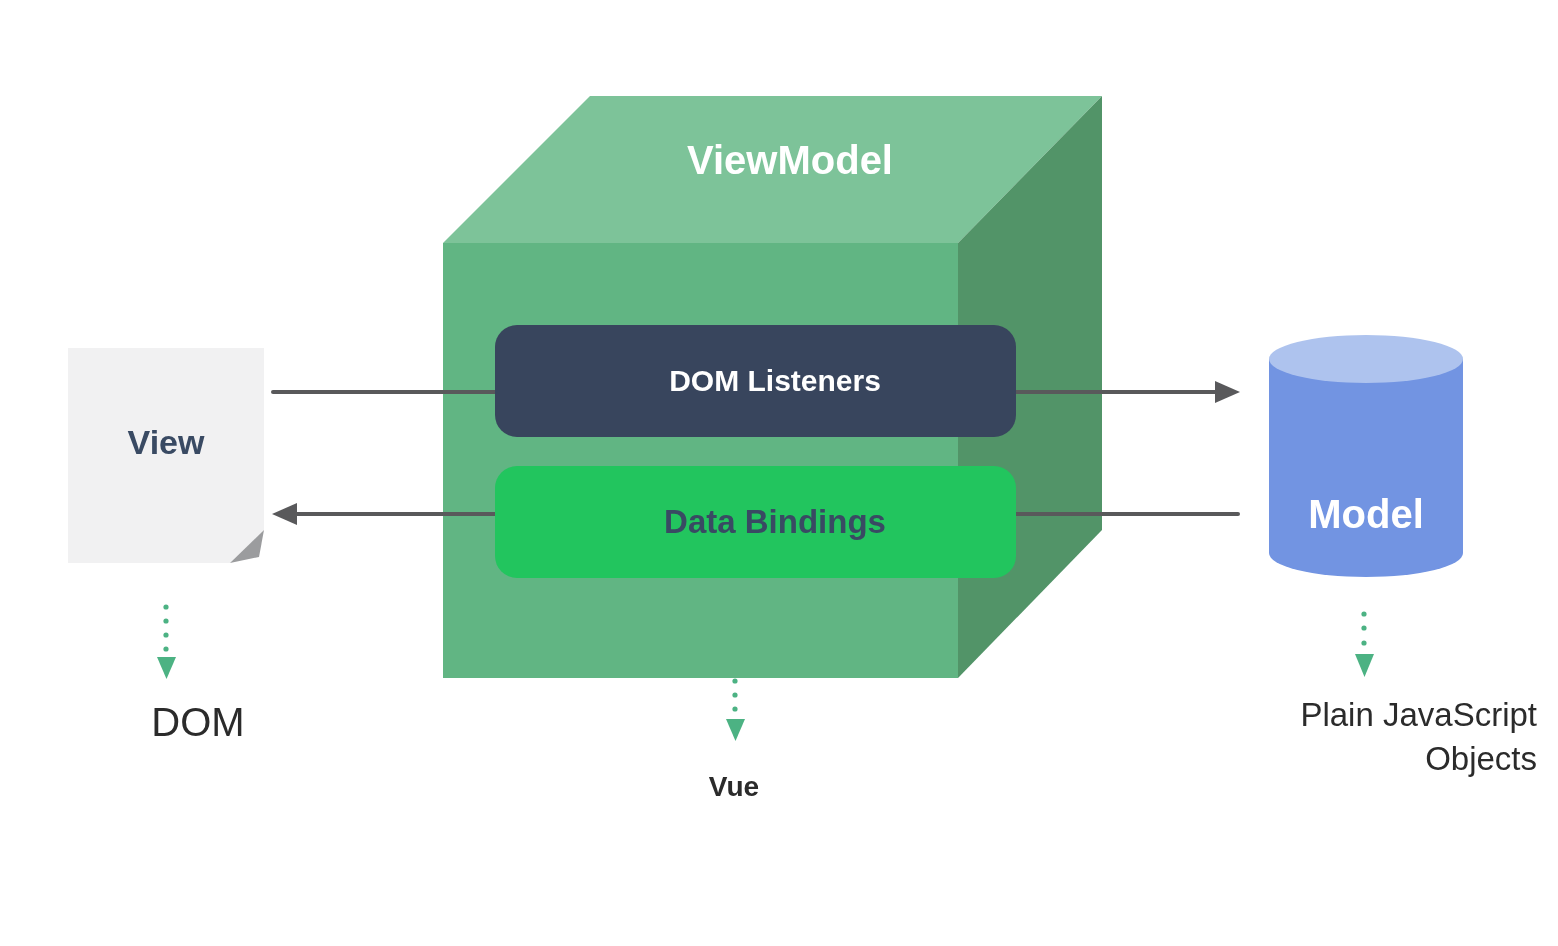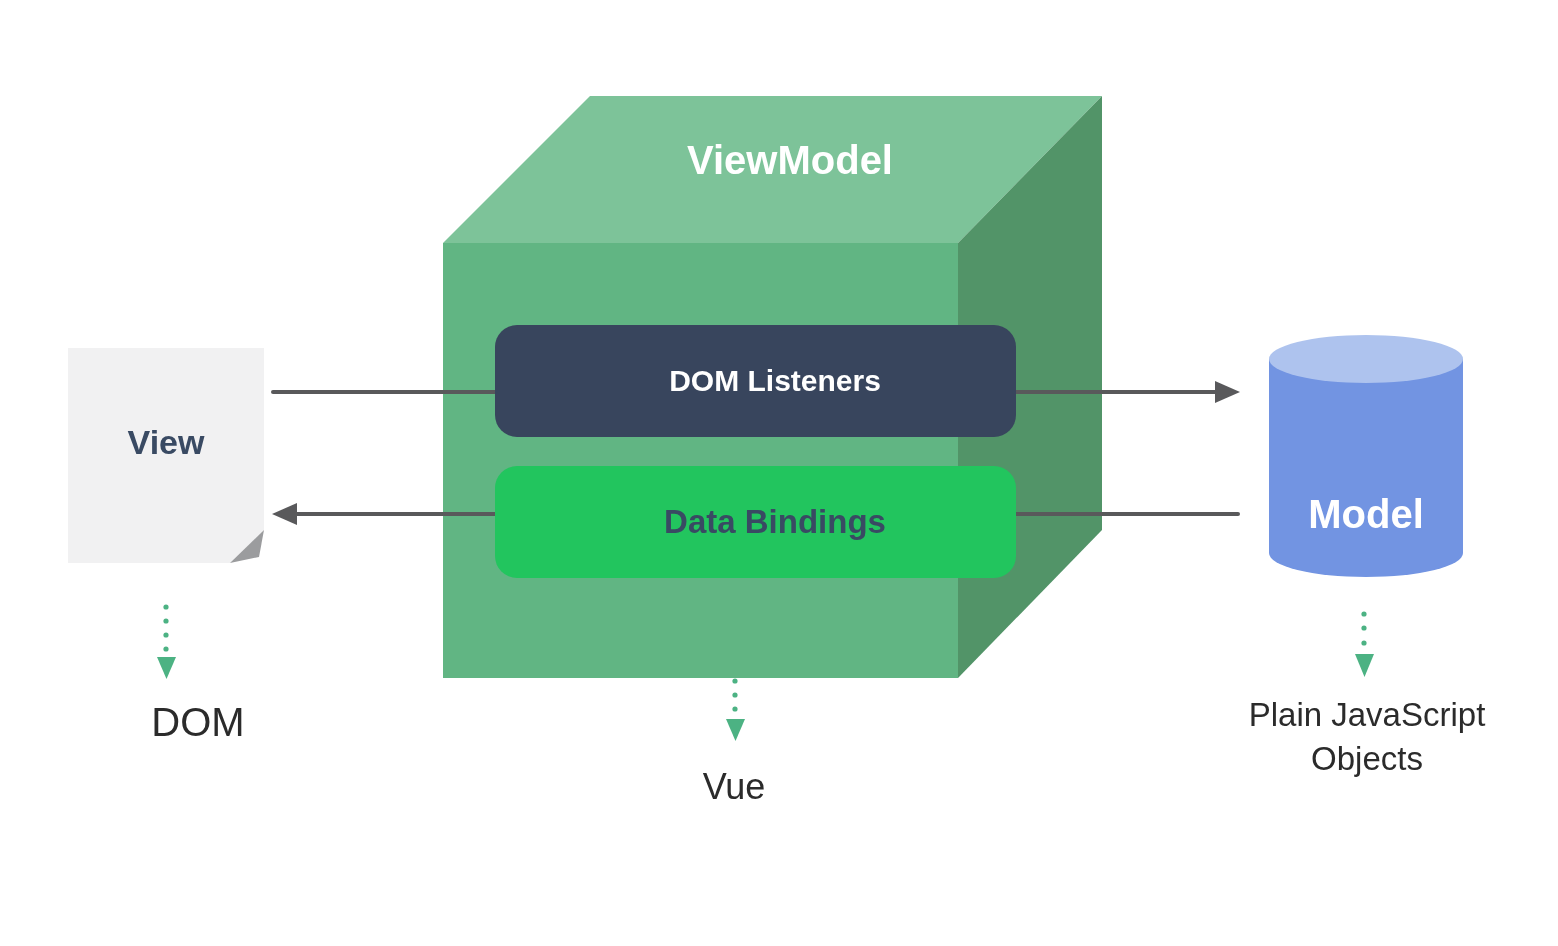--- a/index.html
+++ b/index.html
@@ -80,32 +80,32 @@
     top: 722px;
     color: #2b2b2b;
     font-size: 40px;
     font-weight: 400;
     margin-left: 32px;
   }
   .vue-label {
     left: 734px;
     top: 787px;
     color: #2b2b2b;
-    font-size: 36px;
-    font-weight: 400;
+    font-size: 28px;
+    font-weight: 700;
   }
   .pjo-label {
     left: 1367px;
     top: 737px;
     color: #2b2b2b;
     font-size: 33px;
     font-weight: 400;
     white-space: normal;
     width: 340px;
-    text-align: center;
+    text-align: right;
     line-height: 44px;
   }
   .caption-label {
     left: 758px;
     top: 900px;
     color: #85878a;
     font-size: 27px;
     font-weight: 400;
   }
 </style>

